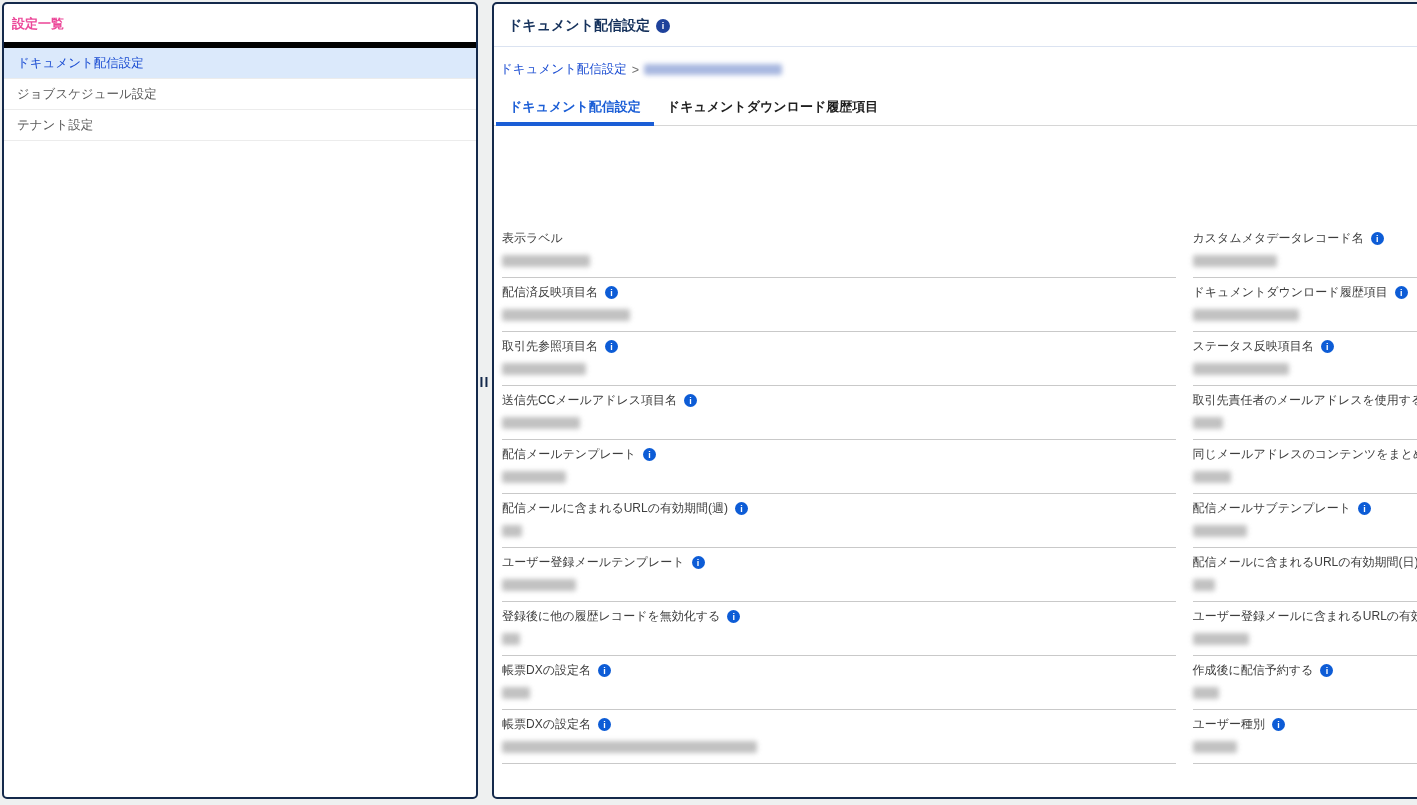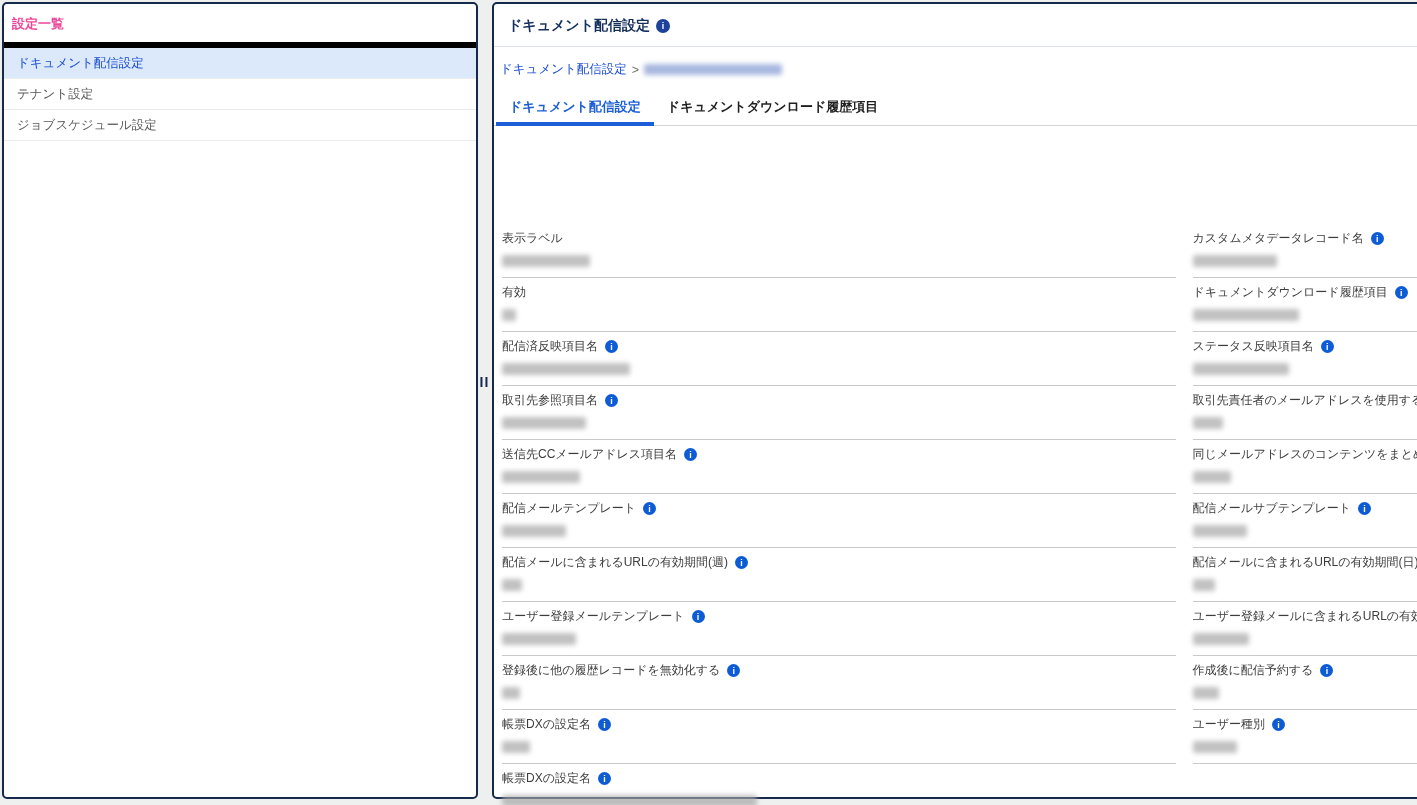--- a/index.html
+++ b/index.html
@@ -39,22 +39,22 @@
   .frow{height:54px;box-sizing:border-box;border-bottom:1px solid #c9c9c9;padding-top:6px;}
   .flab{display:flex;align-items:center;gap:7px;font-size:12px;color:#3d3d3d;height:17px;white-space:nowrap;}
   .blurv{margin-top:8px;height:12px;background:#a9a9a9;border-radius:2px;filter:blur(2.6px);opacity:.72;}
 </style>
 </head>
 <body>
 
 <div class="panel left-panel">
   <div class="sb-header">設定一覧</div>
   <div class="sb-item selected">ドキュメント配信設定</div>
+  <div class="sb-item">ジョブスケジュール設定</div>
   <div class="sb-item">テナント設定</div>
-  <div class="sb-item">ジョブスケジュール設定</div>
 </div>
 
 <div class="split-handle">II</div>
 
 <div class="panel main-panel">
 
   <div class="title-bar">
     <span class="title-text">ドキュメント配信設定</span>
     <span class="ico dark">i</span>
   </div>
@@ -74,26 +74,20 @@
 
     <div class="fcol col-l">
 
       <div class="frow">
         <div class="flab">
             <span>表示ラベル</span>
           </div>
         <div class="blurv" style="width:88px"></div>
       </div>
 
-      <div class="frow">
-        <div class="flab">
-            <span>有効</span>
-          </div>
-        <div class="blurv" style="width:14px"></div>
-      </div>
 
       <div class="frow">
         <div class="flab">
             <span>配信済反映項目名</span>
             <span class="ico">i</span>
           </div>
         <div class="blurv" style="width:128px"></div>
       </div>
 
       <div class="frow">

